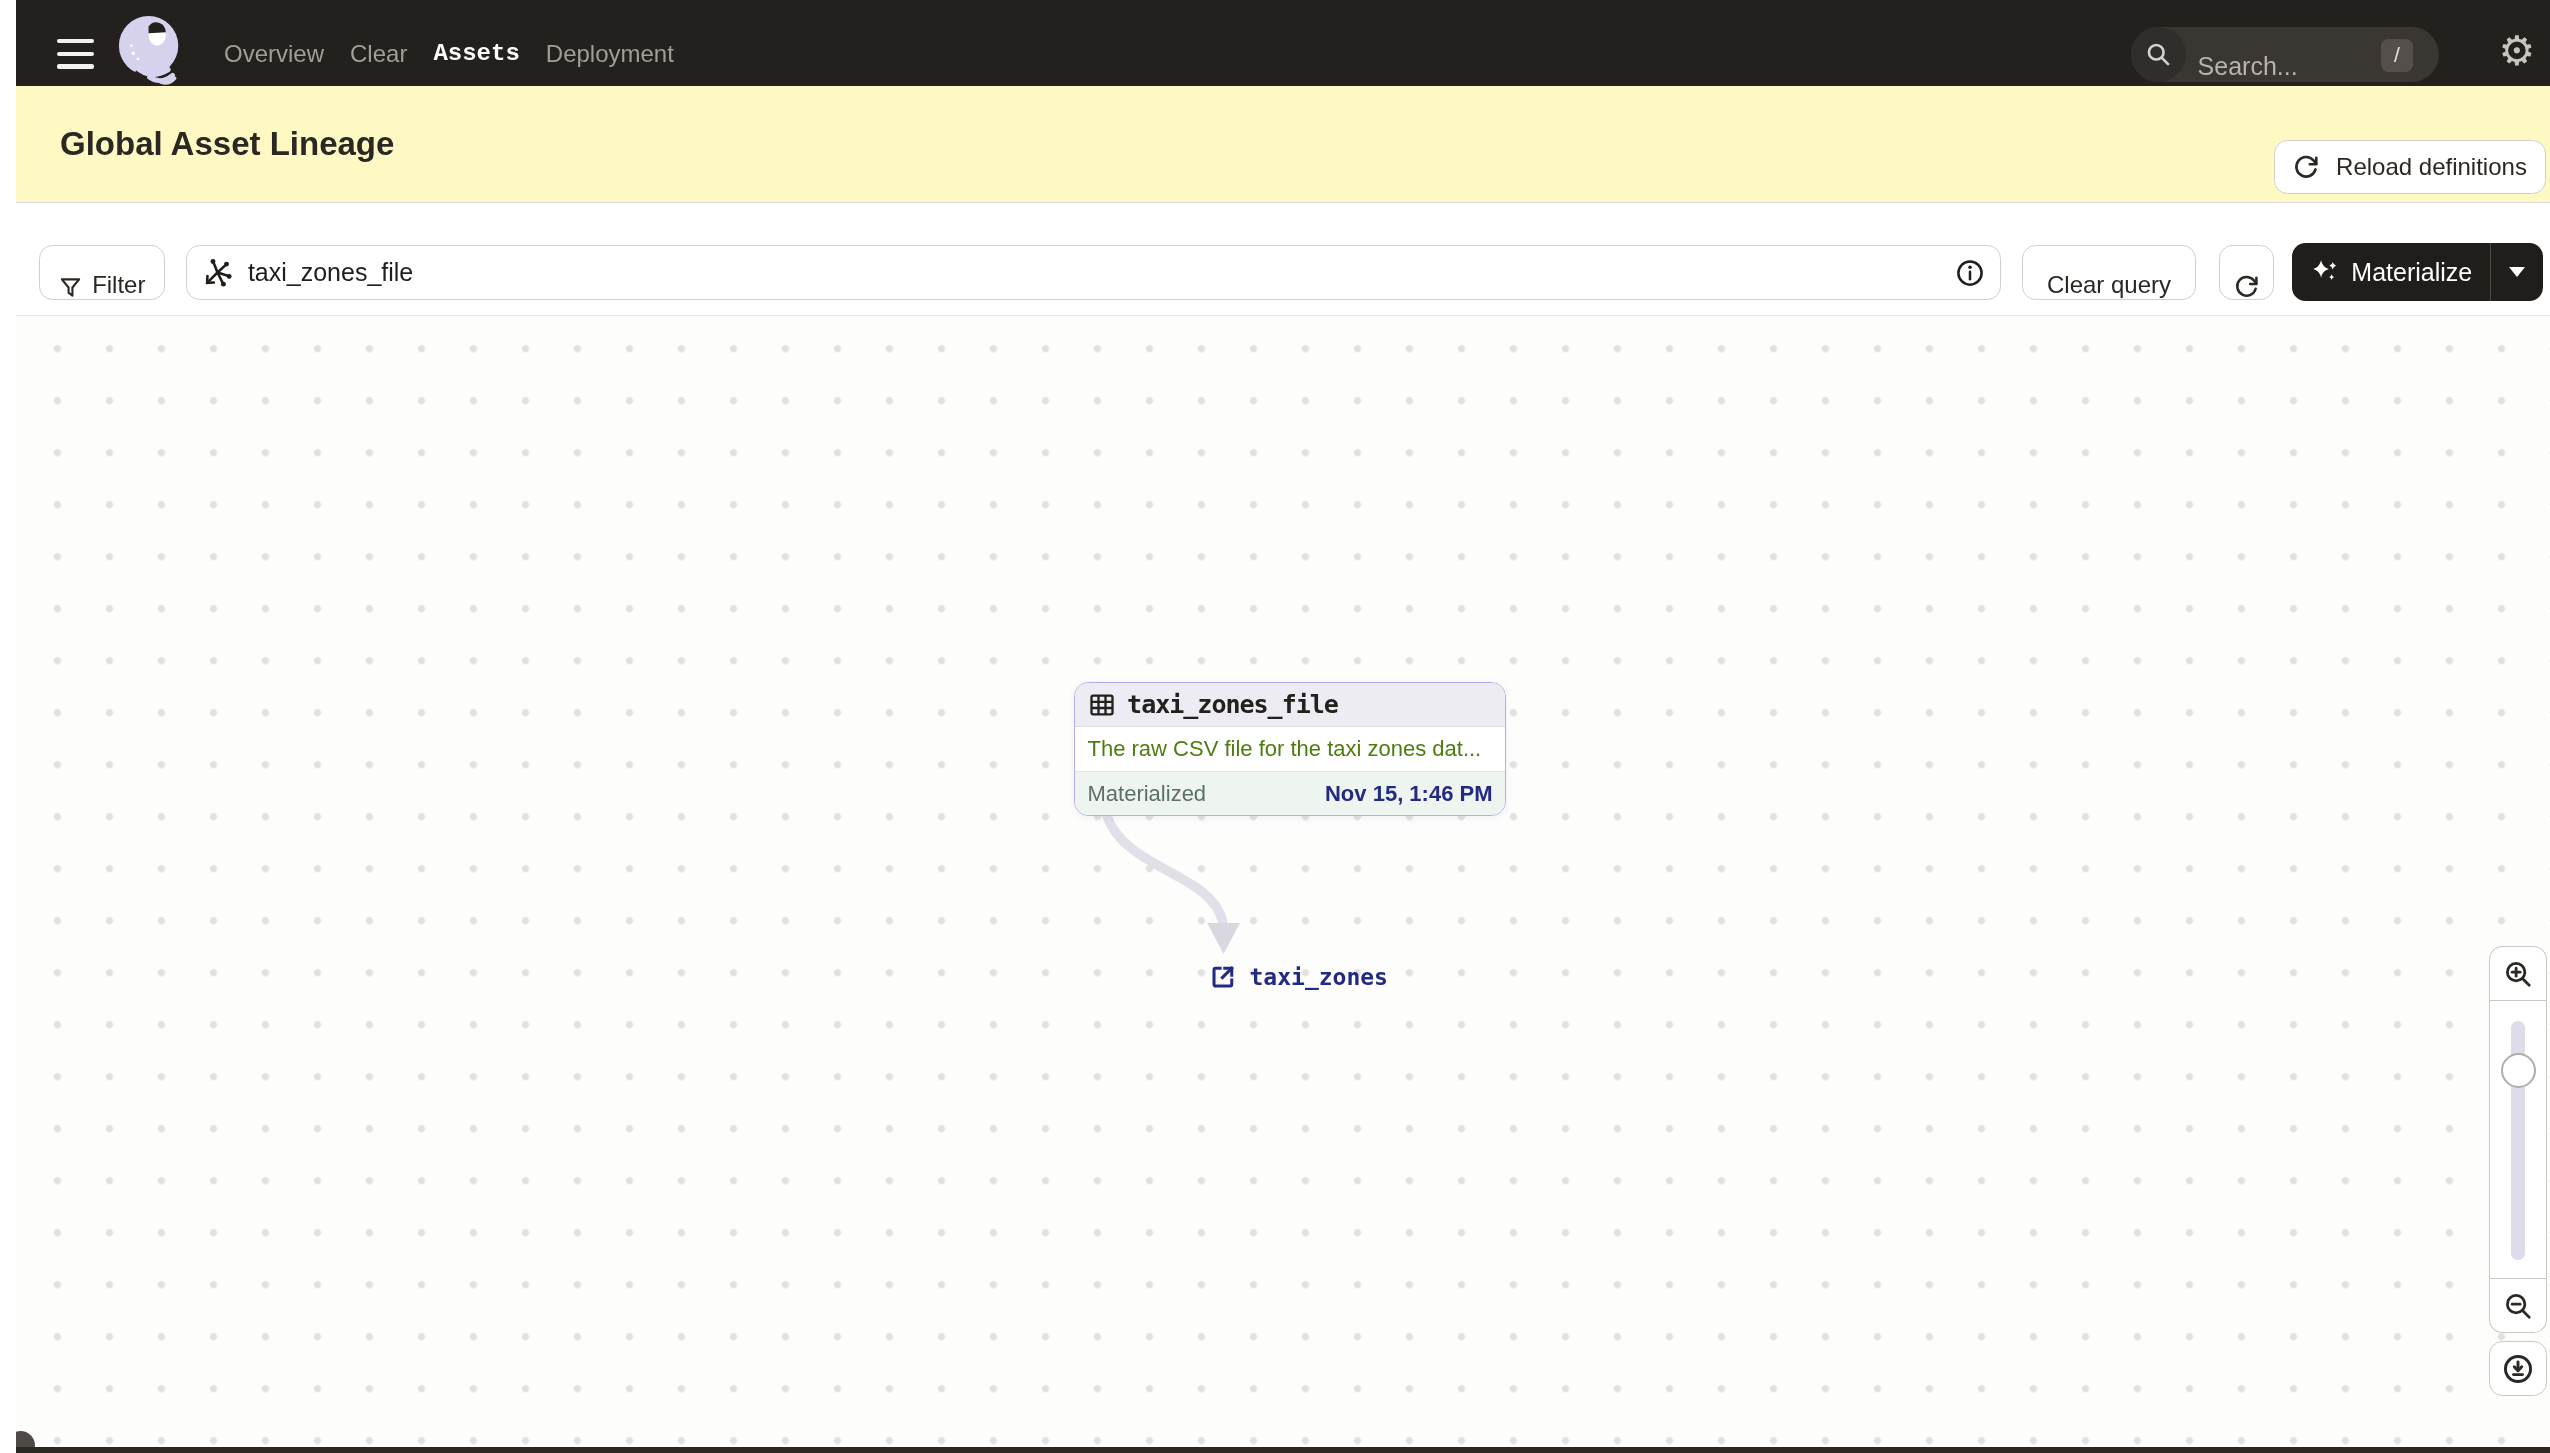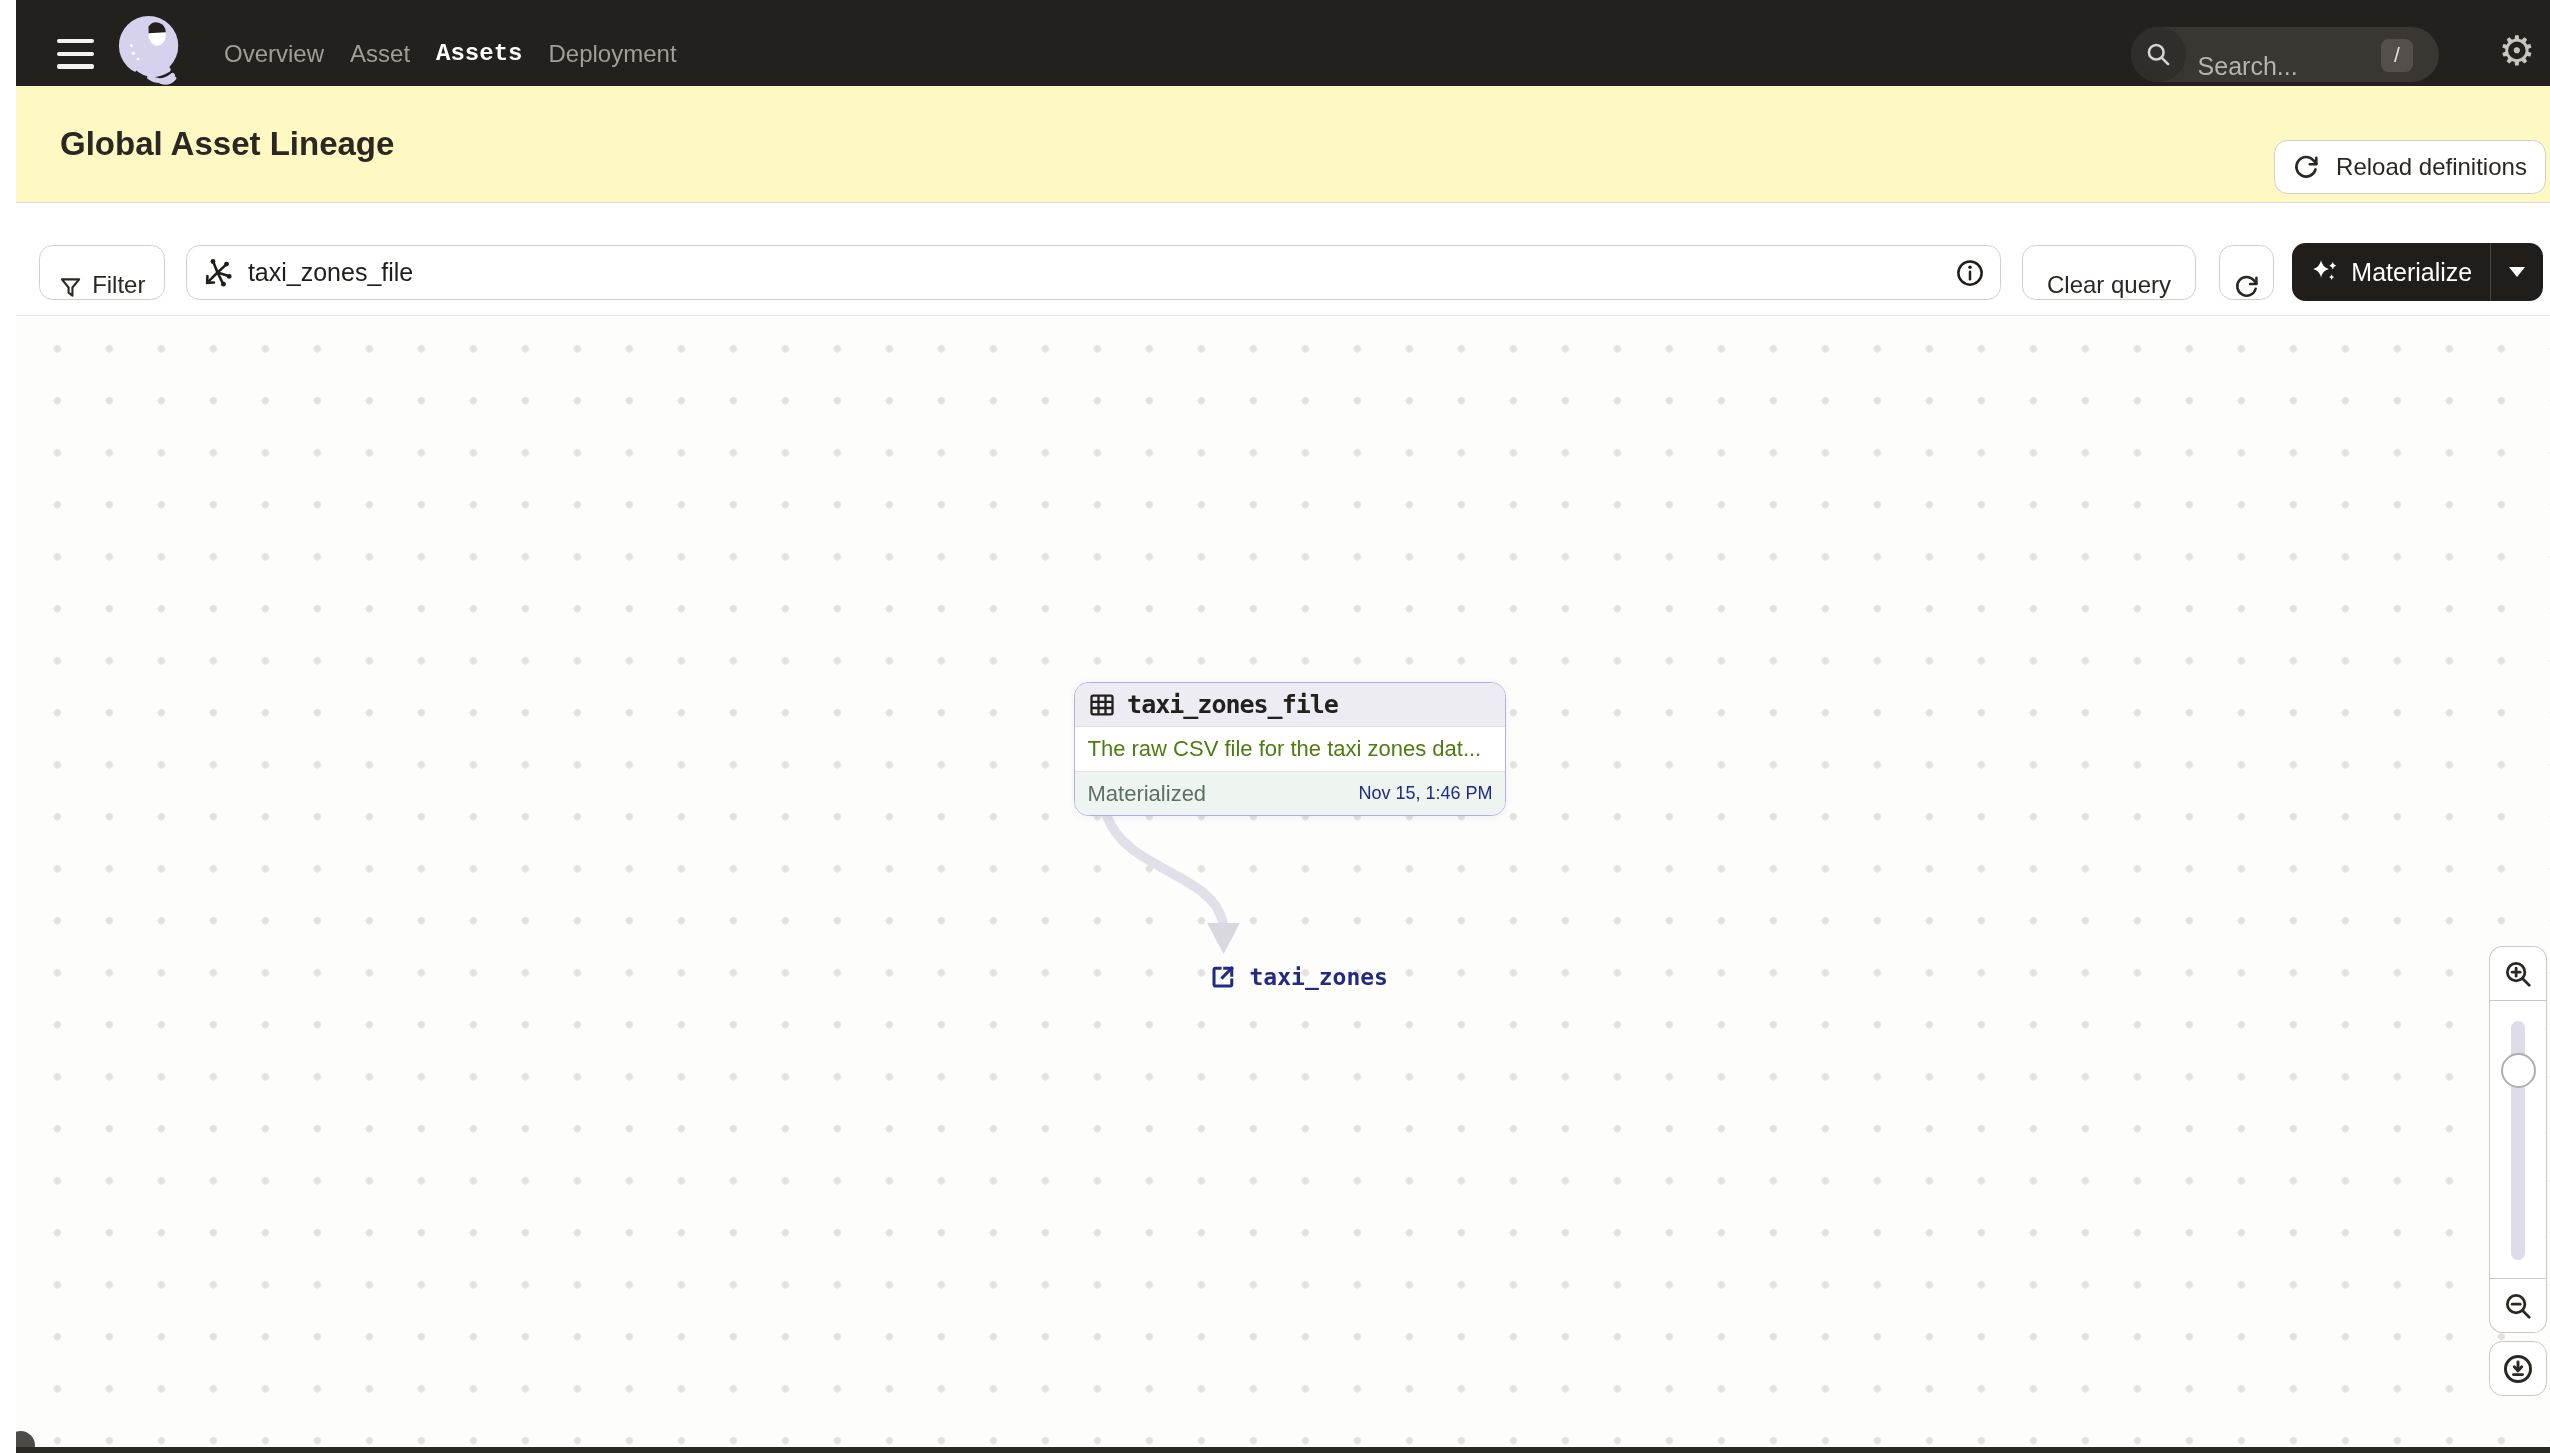--- a/index.html
+++ b/index.html
@@ -46,21 +46,21 @@
   .vscroll{position:absolute;right:0;top:316px;width:11.6px;height:1132px;background:#f8f7f6;border-left:1px solid #e1dfdc;box-sizing:border-box;}
   .edges{position:absolute;left:0;top:0;width:2550px;height:1453px;pointer-events:none;}
 
   
   .asset-node{position:absolute;left:1058px;top:682px;width:430px;border:1.9px solid #b5ade8;border-radius:14.5px;background:#fff;overflow:hidden;box-shadow:0 1.9px 7.7px rgba(80,70,140,.07);cursor:pointer;}
   .node-header{height:43px;background:#edecf3;display:flex;align-items:center;gap:11.6px;padding:0 12.5px;border-bottom:1px solid #dfdde7;}
   .node-title{font-family:"DejaVu Sans Mono",monospace;font-size:25px;font-weight:700;color:#23201d;letter-spacing:-1px;}
   .node-desc{height:44px;background:#ffffff;display:flex;align-items:center;padding:0 12.5px;font-size:22px;color:#4d7c0f;white-space:nowrap;overflow:hidden;border-bottom:1px solid #e4e3e1;}
   .node-footer{height:43px;background:#eef4ef;display:flex;align-items:center;justify-content:space-between;padding:0 12.5px;}
   .node-status{font-size:22px;color:#5b7263;}
-  .node-time{font-size:18px;color:#232a82;font-weight:400;}
+  .node-time{font-size:22px;color:#232a82;font-weight:700;}
 
   
   .downstream{position:absolute;left:1193px;top:963px;display:flex;align-items:center;gap:12.5px;color:#232a82;cursor:pointer;}
   .downstream-text{font-family:"DejaVu Sans Mono",monospace;font-size:23px;font-weight:600;color:#232a82;}
 
   
   .zctl{position:absolute;box-sizing:border-box;background:#fff;border:1.9px solid #cbc8c4;display:flex;align-items:center;justify-content:center;color:#2b2824;cursor:pointer;}
   .zoom-in{left:2473px;top:946px;width:58px;height:55px;border-radius:13.5px 13.5px 0 0;border-bottom:none;}
   .slider-box{left:2473px;top:1000px;width:58px;height:279px;cursor:default;}
   .slider-track{position:absolute;left:2495px;top:1021px;width:13.5px;height:239px;background:#dedce8;border-radius:6.7px;}
@@ -94,21 +94,21 @@
         <path d="M20 55 q15 14 33 3" stroke="#d6d2ee" stroke-width="6" fill="none" stroke-linecap="round"></path>
         <path d="M34 66 q12 8 24 -2" stroke="#d6d2ee" stroke-width="5" fill="none" stroke-linecap="round"></path>
         <path d="M46 71 q8 3 14 -4" stroke="#d6d2ee" stroke-width="4" fill="none" stroke-linecap="round"></path>
         <circle cx="17" cy="41" r="1.8" fill="#ffffff"></circle>
         <circle cx="22" cy="47" r="1.5" fill="#ffffff"></circle>
         <circle cx="15" cy="33" r="1.4" fill="#ffffff"></circle>
       </svg>
     </div>
     <div class="navlinks">
       <span class="navlink">Overview</span>
-      <span class="navlink">Asset</span>
+      <span class="navlink">Clear</span>
       <span class="navlink active">Assets</span>
       <span class="navlink">Deployment</span>
     </div>
     <div class="search-pill">
       <div class="search-circle">
         <svg width="27" height="27" viewBox="0 0 24 24" fill="none" stroke="#d5d2cf" stroke-width="2.3" stroke-linecap="round">
           <circle cx="10" cy="10" r="6.5"></circle>
             <line x1="15" y1="15" x2="20.5" y2="20.5"></line>
         </svg>
       </div>

